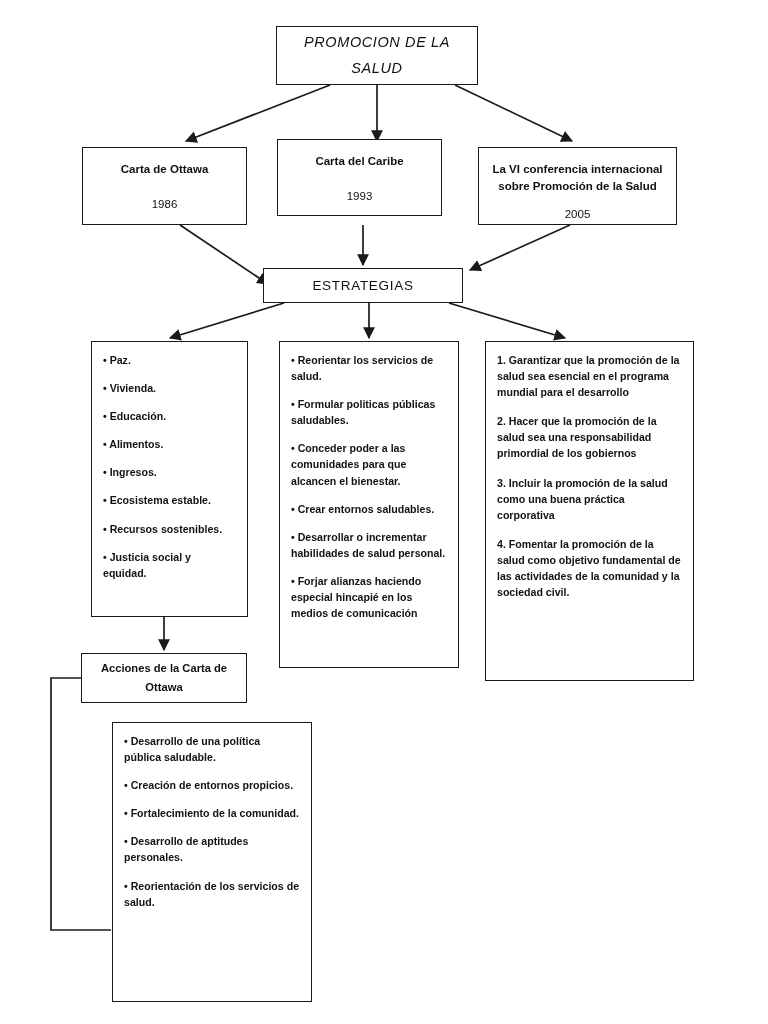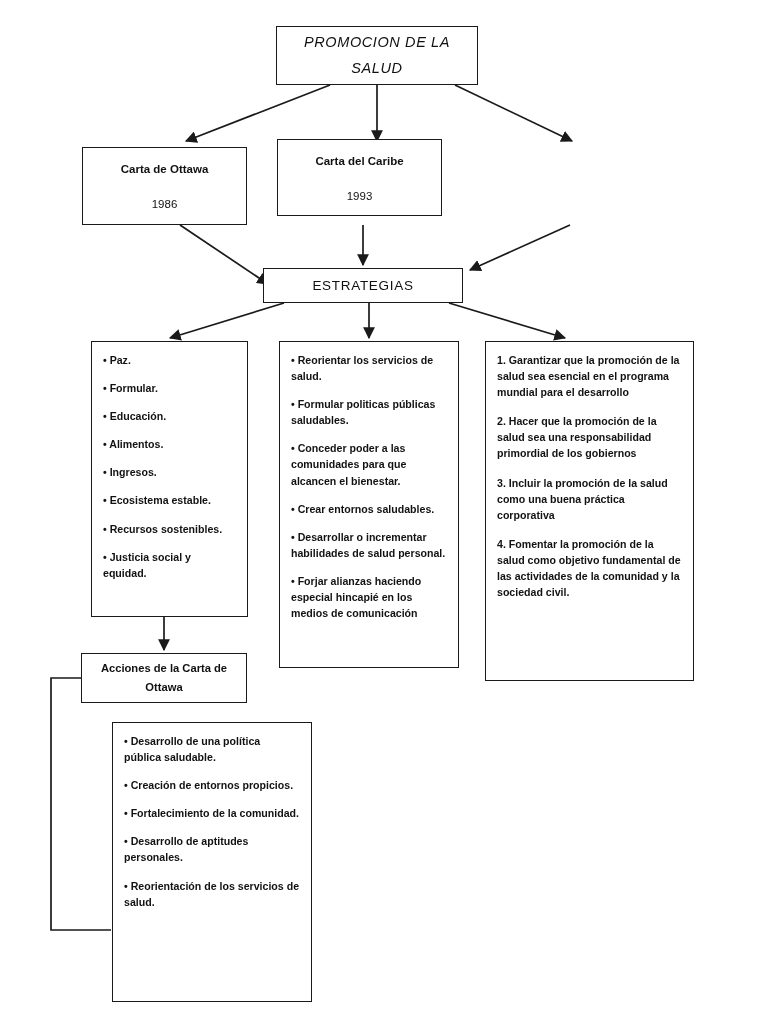--- a/index.html
+++ b/index.html
@@ -154,28 +154,32 @@
   <div class="node charter-node w1" style="left:82px; top:147px; width:165px; height:78px;">
     <div class="charter-name">Carta de Ottawa</div>
     <div class="charter-year">1986</div>
   </div>
 
   <div class="node charter-node w2" style="left:277px; top:139px; width:165px; height:77px;">
     <div class="charter-name">Carta del Caribe</div>
     <div class="charter-year">1993</div>
   </div>
 
+  <div class="node charter-node w3 tall" style="left:478px; top:147px; width:199px; height:78px;">
+    <div class="charter-name">La VI conferencia internacional sobre Promoción de la Salud</div>
+    <div class="charter-year">2005</div>
+  </div>
 
   <div class="node strategies-node" style="left:263px; top:268px; width:200px; height:35px;">
     <div class="strategies-text">ESTRATEGIAS</div>
   </div>
 
   <div class="node list-node" style="left:91px; top:341px; width:157px; height:276px;">
     <div class="item">• Paz.</div>
-    <div class="item">• Formular.</div>
+    <div class="item">• Vivienda.</div>
     <div class="item">• Educación.</div>
     <div class="item">• Alimentos.</div>
     <div class="item">• Ingresos.</div>
     <div class="item">• Ecosistema estable.</div>
     <div class="item">• Recursos sostenibles.</div>
     <div class="item">• Justicia social y equidad.</div>
   </div>
 
   <div class="node list-node" style="left:279px; top:341px; width:180px; height:327px;">
     <div class="item">• Reorientar los servicios de salud.</div>

